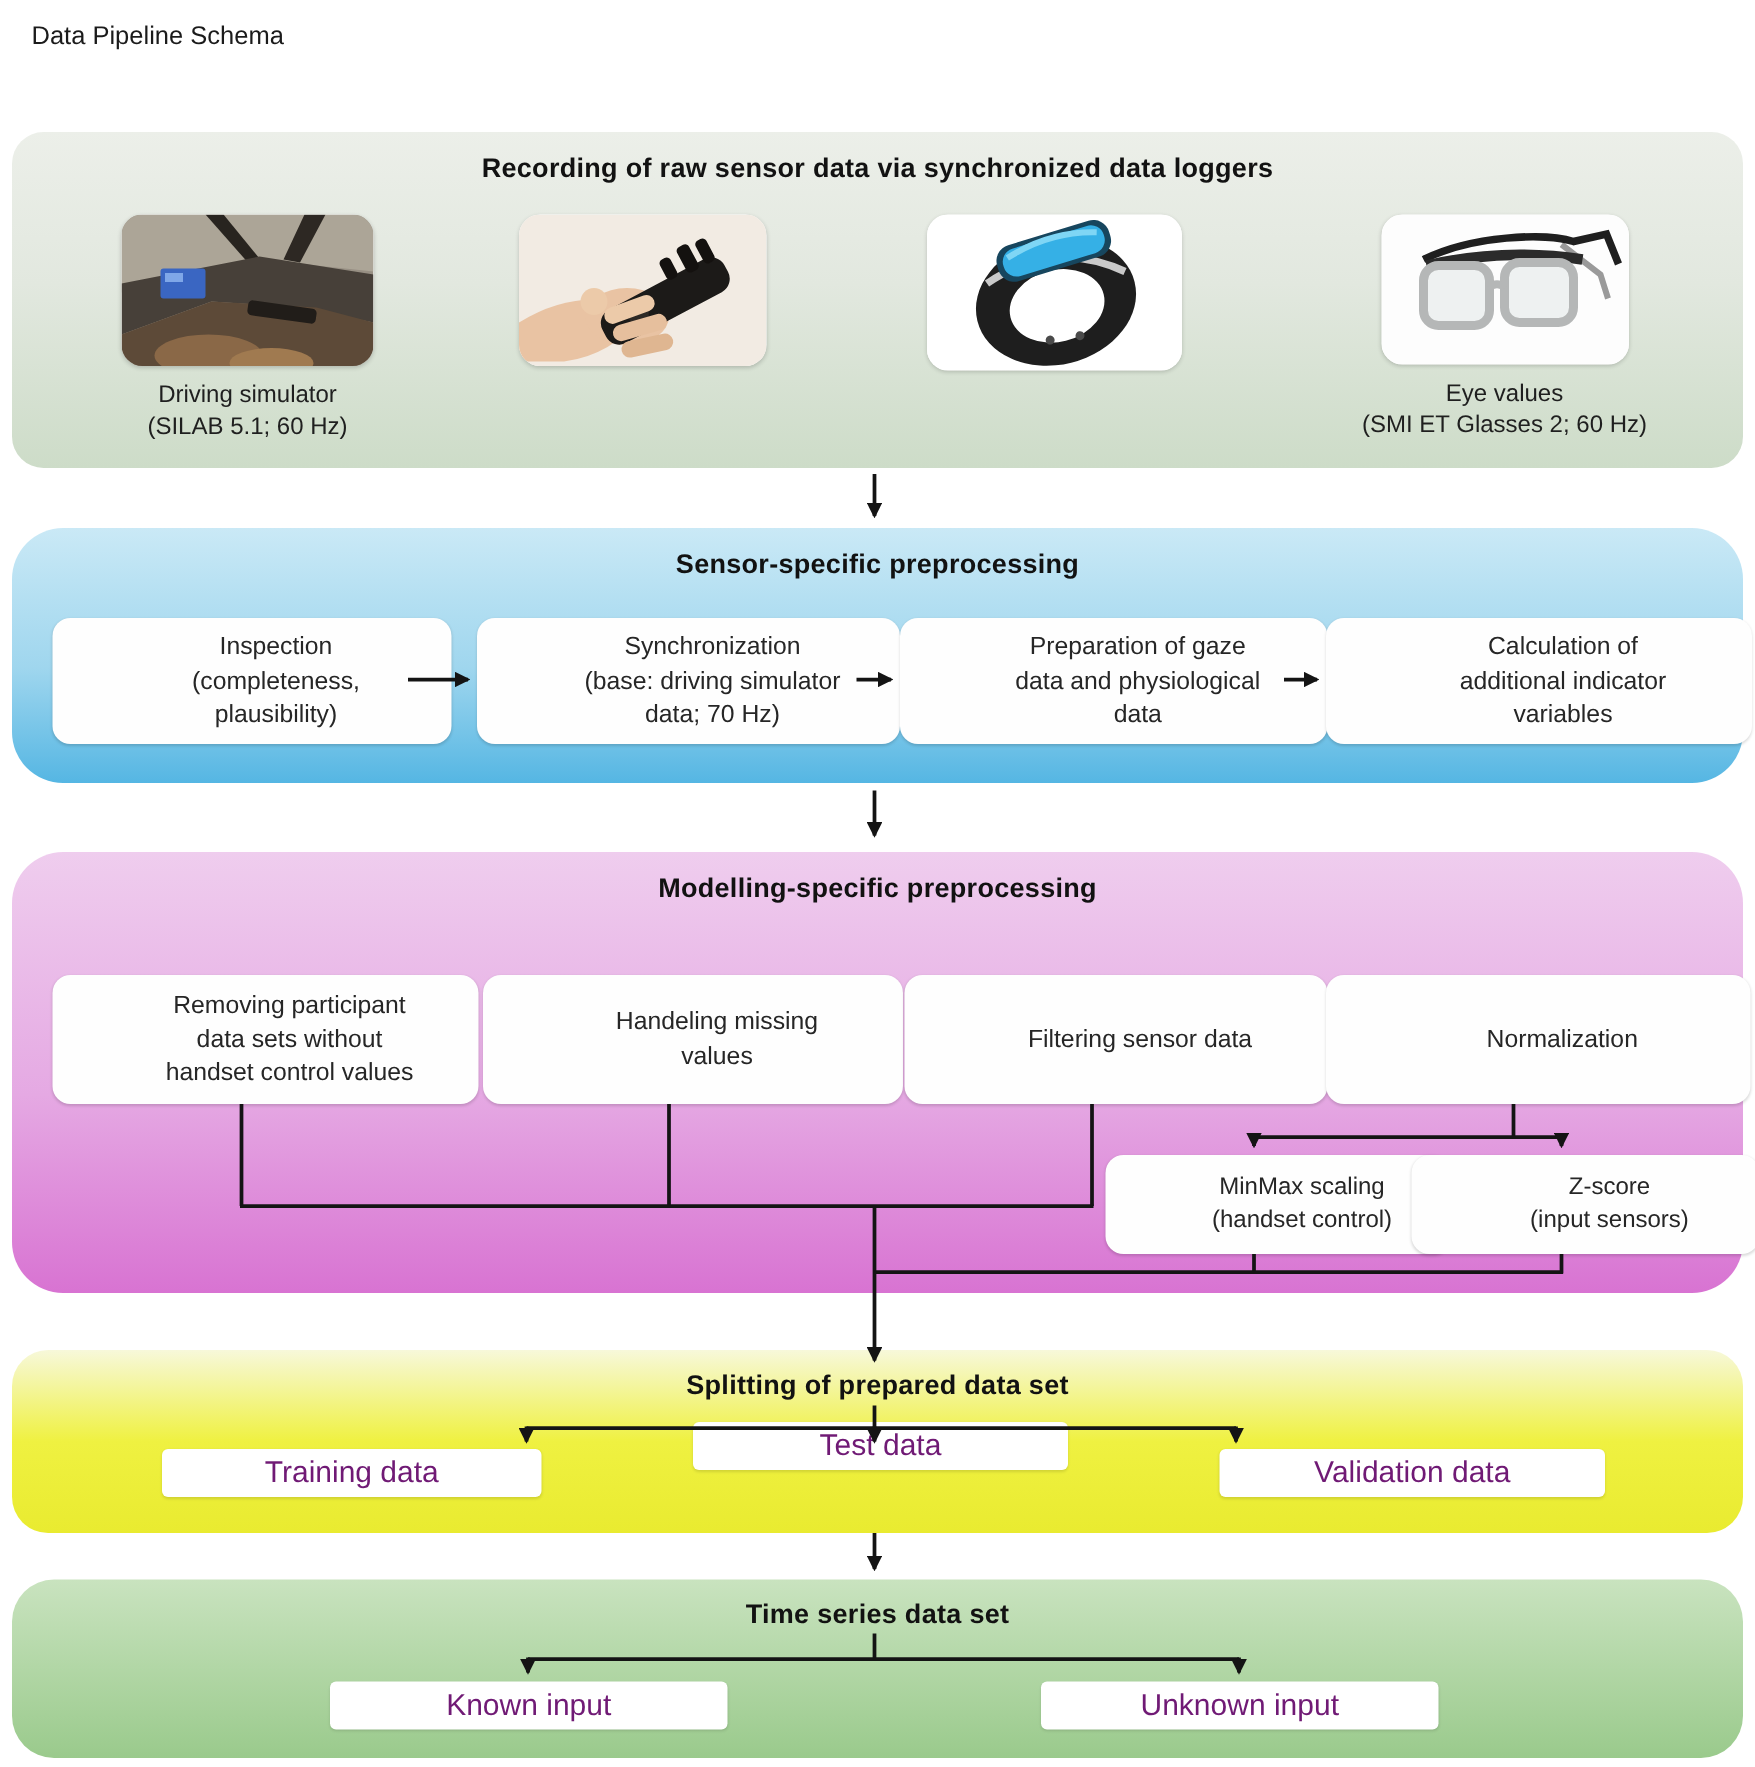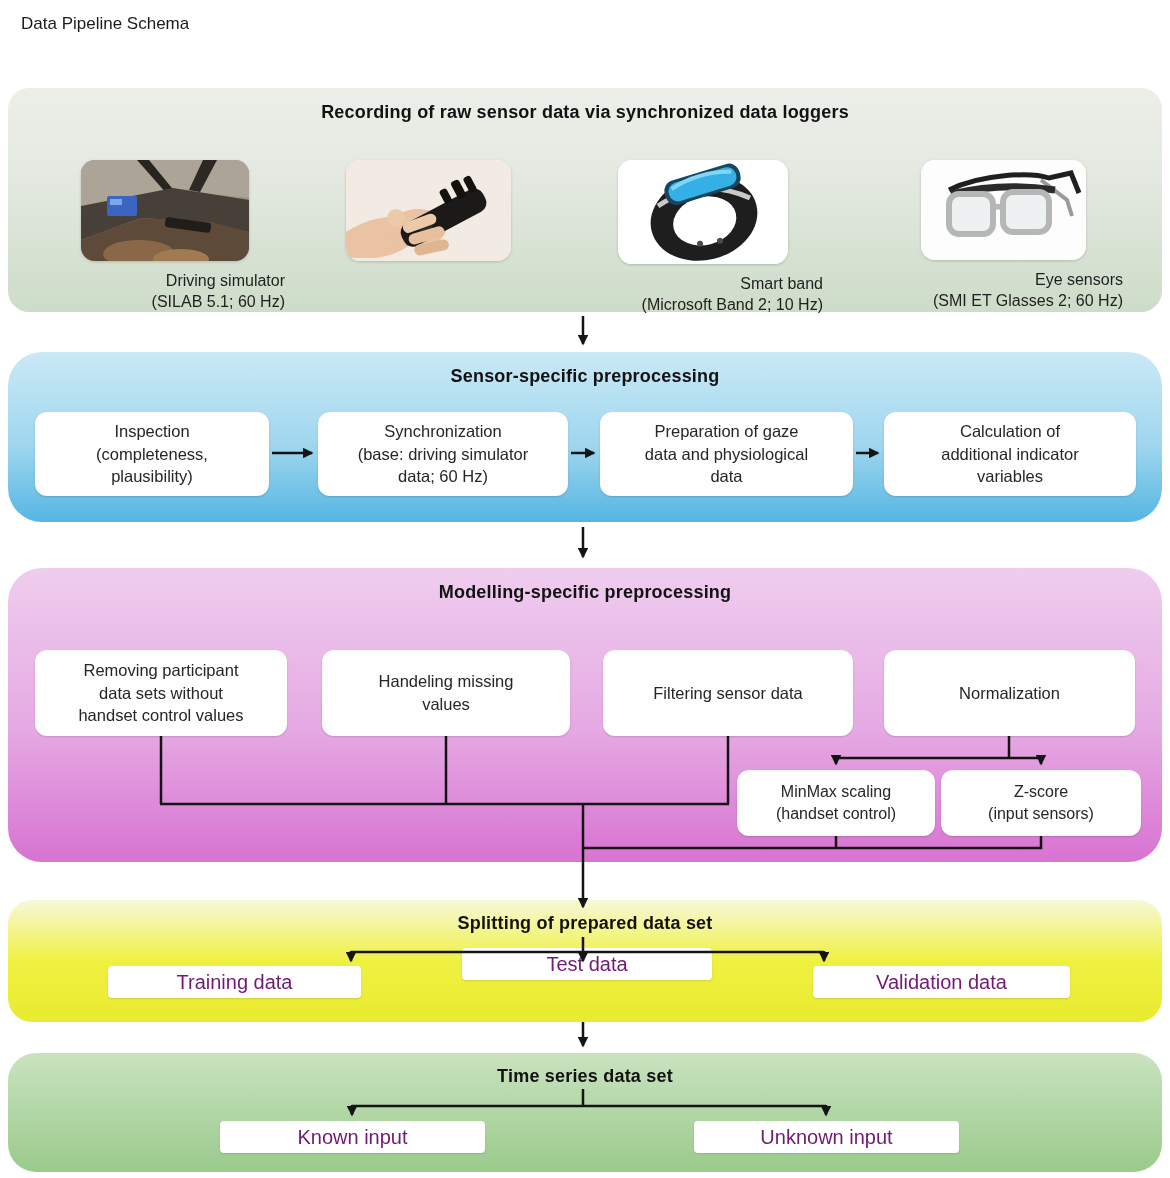--- a/index.html
+++ b/index.html
@@ -15,28 +15,28 @@
   .sec-modelling{top:568px;height:294px;
     background:linear-gradient(180deg,var(--modelling-top) 0%,#e5a9e3 55%,var(--modelling-bottom) 100%);}
   .sec-splitting{top:900px;height:122px;border-radius:24px;
     background:linear-gradient(180deg,var(--splitting-top) 0%,#eff141 50%,var(--splitting-bottom) 100%);}
   .sec-timeseries{top:1053px;height:119px;border-radius:28px;
     background:linear-gradient(180deg,var(--timeseries-top) 0%,var(--timeseries-bottom) 100%);}
 
   .section-title{position:absolute;top:14px;left:0;right:0;text-align:center;
     font-size:18px;font-weight:700;color:#121212;letter-spacing:.2px;}
 
-  .device{position:absolute;top:72px;width:240px;text-align:right;}
+  .device{position:absolute;top:55px;width:240px;text-align:center;}
   .device-photo{margin:0 auto;border-radius:14px;overflow:hidden;box-shadow:0 1px 3px rgba(0,0,0,.18);
     background:#fff;line-height:0;}
   .device-caption{margin-top:9px;font-size:16px;line-height:21px;color:#1f1f1f;}
 
   .wbox{position:absolute;background:#fefefe;border-radius:12px;display:flex;align-items:center;
     justify-content:center;text-align:center;font-size:16.5px;line-height:1.38;color:#262626;
-    white-space:pre-line;box-shadow:0 1px 2px rgba(0,0,0,.15);}
+    white-space:pre-line;box-shadow:0 1px 2px rgba(0,0,0,.15);padding-left:32px;}
   .strip{position:absolute;background:#fff;border-radius:4px;display:flex;align-items:center;
     justify-content:center;text-align:center;font-size:20px;color:#701a75;
     box-shadow:0 1px 2px rgba(0,0,0,.12);}
 
   .overlay{position:absolute;left:0;top:0;pointer-events:none;}
   .connector{stroke:var(--connector);stroke-width:2.5;fill:none;}
   .arrowhead{fill:var(--connector);}
 </style>
 </head>
 <body>
@@ -102,53 +102,49 @@
             <circle cx="96" cy="84" r="3" fill="#4a4a4a"></circle>
           </g>
           <path d="M40,46 q44,-30 92,-8" stroke="#c9c9c9" stroke-width="5" fill="none"></path>
           <g transform="rotate(-17 84 26)">
             <rect x="46" y="12" width="78" height="25" rx="11" fill="#17465e"></rect>
             <rect x="50" y="15" width="70" height="19" rx="9" fill="#35b0e6"></rect>
             <path d="M54,20 q32,-9 62,1" stroke="#7fd6f5" stroke-width="4" fill="none"></path>
           </g>
         </svg>
       </div>
-      <div class="device-caption">
-        <div>Smart band</div>
-        <div>(Microsoft Band 2; 10 Hz)</div>
-      </div>
     </div>
 
     <div class="device" style="left:875px;">
       <div class="device-photo" style="width:165px;height:100px;">
         <svg width="165" height="100" viewBox="0 0 165 100">
           <rect width="165" height="100" fill="#fdfdfd"></rect>
           <path d="M120,20 L146,40 L151,56" stroke="#9a9a9a" stroke-width="4" fill="none"></path>
           <path d="M28,30 C60,14 110,12 128,18 L150,13 L158,33" stroke="#1f1f1f" stroke-width="5" fill="none"></path>
           <path d="M30,34 Q82,22 134,30" stroke="#2b2b2b" stroke-width="7" fill="none"></path>
           <rect x="28" y="34" width="44" height="40" rx="10" fill="#eef1f1" stroke="#b5b7b7" stroke-width="6"></rect>
           <rect x="82" y="32" width="46" height="40" rx="10" fill="#eef1f1" stroke="#b5b7b7" stroke-width="6"></rect>
           <path d="M72,49 Q77,44 82,49" stroke="#b5b7b7" stroke-width="5" fill="none"></path>
         </svg>
       </div>
       <div class="device-caption">
-        <div>Eye sensors</div>
+        <div>Eye values</div>
         <div>(SMI ET Glasses 2; 60 Hz)</div>
       </div>
     </div>
   </div>
 
   <div class="section sec-sensor">
     <div class="section-title">Sensor-specific preprocessing</div>
     <div class="wbox" style="left:27px;top:60px;width:234px;height:84px;">Inspection
 (completeness,
 plausibility)</div>
     <div class="wbox" style="left:310px;top:60px;width:250px;height:84px;">Synchronization
 (base: driving simulator
-data; 60 Hz)</div>
+data; 70 Hz)</div>
     <div class="wbox" style="left:592px;top:60px;width:253px;height:84px;">Preparation of gaze
 data and physiological
 data</div>
     <div class="wbox" style="left:876px;top:60px;width:252px;height:84px;">Calculation of
 additional indicator
 variables</div>
   </div>
 
   <div class="section sec-modelling">
     <div class="section-title">Modelling-specific preprocessing</div>

